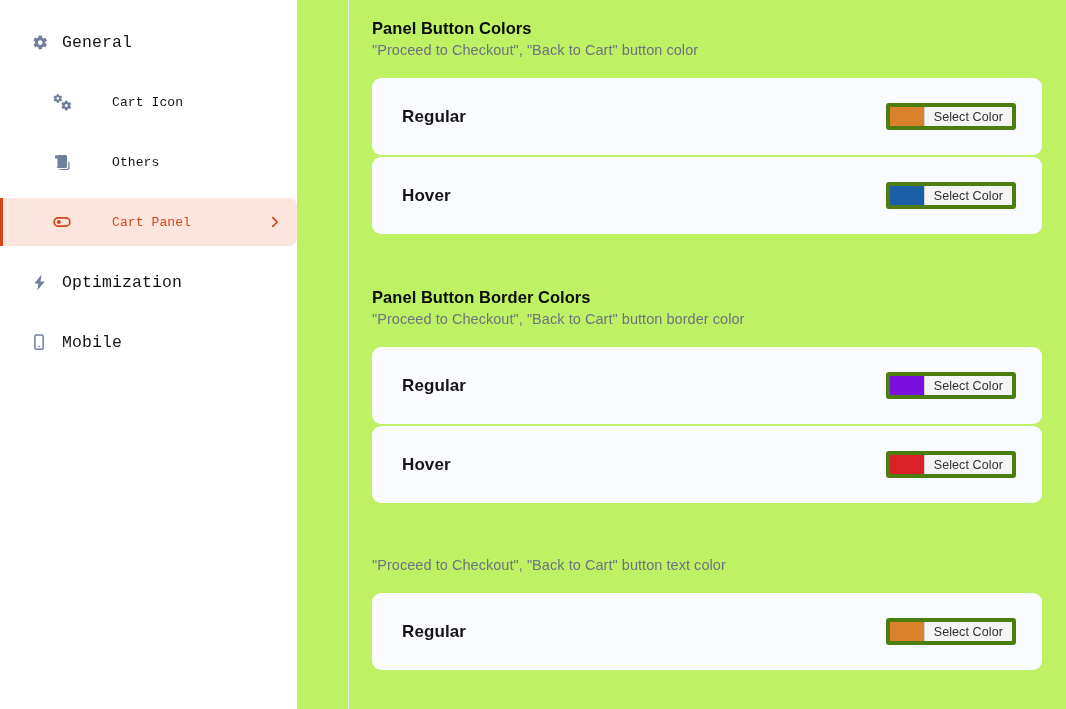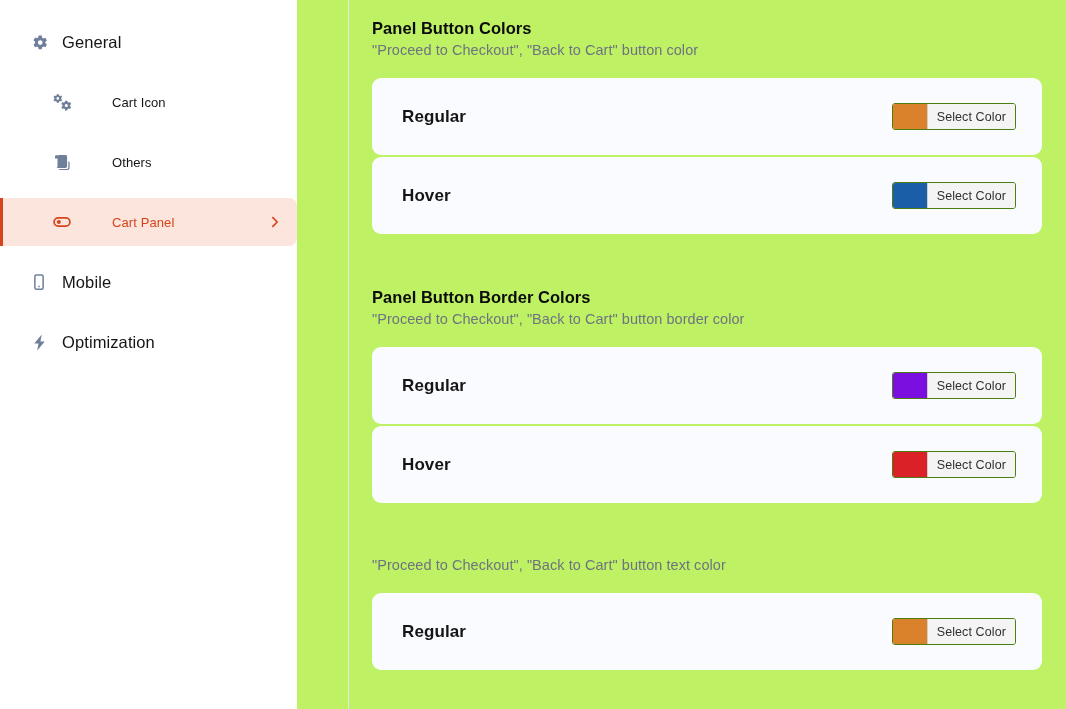--- a/index.html
+++ b/index.html
@@ -35,20 +35,21 @@
 
   .nav-item {
     display: flex;
     align-items: center;
     height: 48px;
     padding-left: 28px;
     box-sizing: border-box;
     position: relative;
     cursor: pointer;
     margin-bottom: 12px;
+    font-family: Liberation Mono, monospace;
   }
   .nav-item.sub {
     padding-left: 52px;
   }
   .nav-item.active {
     background: #FBE5DC;
     border-top-right-radius: 8px;
     border-bottom-right-radius: 8px;
   }
   .nav-item.active::before {
@@ -161,21 +162,21 @@
   .row-label {
     font-size: 17px;
     font-weight: bold;
     color: #151515;
     letter-spacing: 0.1px;
   }
 
   .color-picker {
     display: inline-flex;
     align-items: stretch;
-    border: 1px solid #4d7c0f;
+    border: 4px solid #4d7c0f;
     border-radius: 3px;
     height: 27px;
     overflow: hidden;
     background: #F4F4F4;
     cursor: pointer;
     box-sizing: border-box;
   }
   .swatch {
     width: 34px;
     min-width: 34px;
@@ -235,34 +236,34 @@
         </span>
         <span class="nav-label">Cart Panel</span>
         <span class="nav-chevron">
           <svg width="13" height="13" viewBox="0 0 24 24" fill="none" stroke="currentColor" stroke-width="3.2" stroke-linecap="round" stroke-linejoin="round">
             <polyline points="9 4 17 12 9 20"></polyline>
           </svg>
         </span>
       </div>
       <div class="nav-item">
         <span class="nav-icon">
+          <svg width="19" height="19" viewBox="0 0 24 24" fill="currentColor">
+            <path d="M14.8 2 5.4 13.2h5.3L9.1 22l9.5-11.4h-5.4L14.8 2z"></path>
+          </svg>
+        </span>
+        <span class="nav-label">Optimization</span>
+      </div>
+      <div class="nav-item">
+        <span class="nav-icon">
           <svg width="18" height="18" viewBox="0 0 24 24" fill="none" stroke="currentColor" stroke-width="2">
             <rect x="6.5" y="2.5" width="11" height="19" rx="2"></rect>
             <line x1="11" y1="18" x2="13" y2="18" stroke-width="2.2"></line>
           </svg>
         </span>
         <span class="nav-label">Mobile</span>
-      </div>
-      <div class="nav-item">
-        <span class="nav-icon">
-          <svg width="19" height="19" viewBox="0 0 24 24" fill="currentColor">
-            <path d="M14.8 2 5.4 13.2h5.3L9.1 22l9.5-11.4h-5.4L14.8 2z"></path>
-          </svg>
-        </span>
-        <span class="nav-label">Optimization</span>
       </div>
     </nav>
 
   <main class="content">
     <div class="content-divider"></div>
     <div class="scroll-area" id="scroll-area">
         <section class="section">
           <div class="section-head">
             <h2 class="section-title">Panel Button Colors</h2>
             <p class="section-sub">"Proceed to Checkout", "Back to Cart" button color</p>

